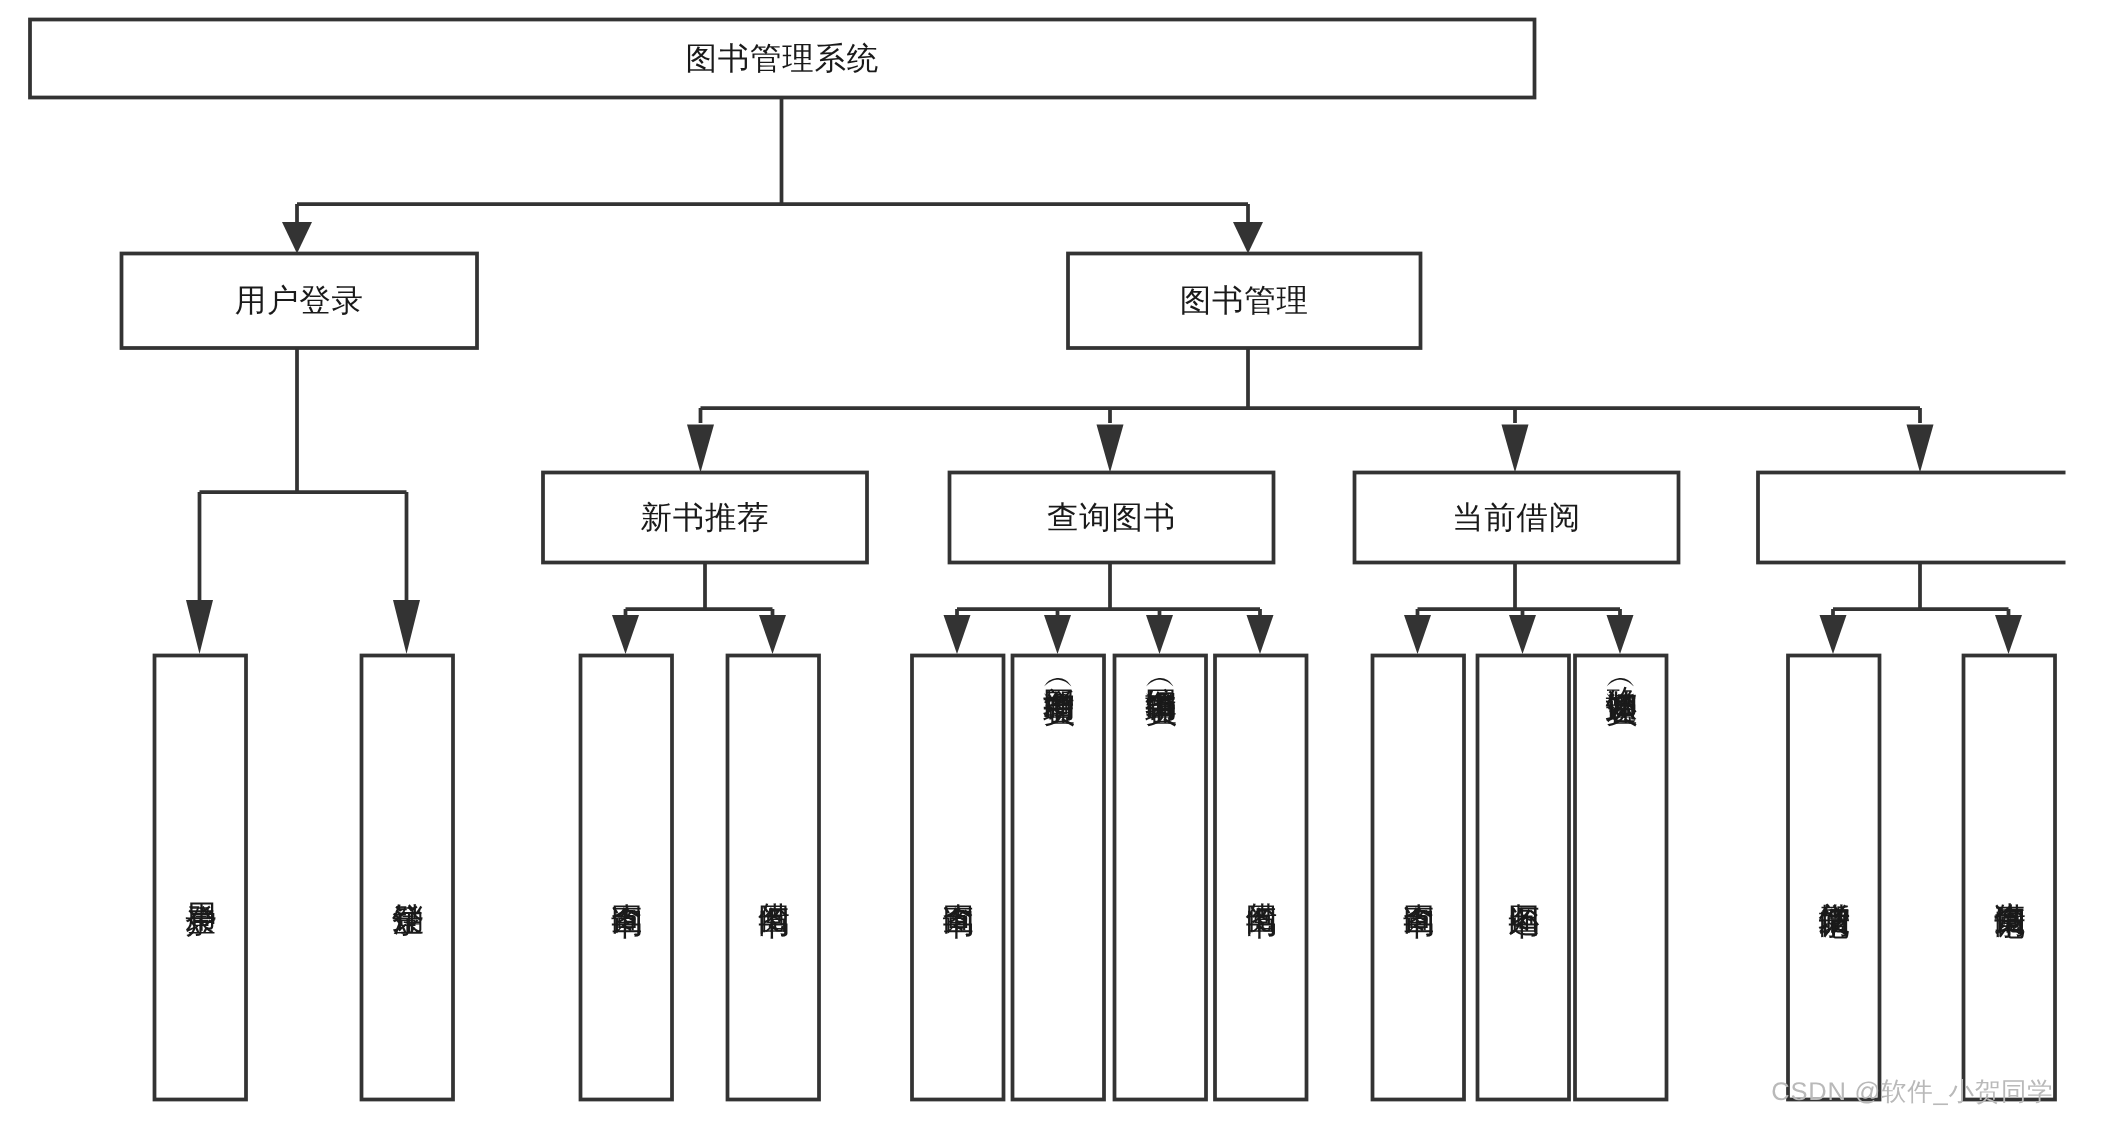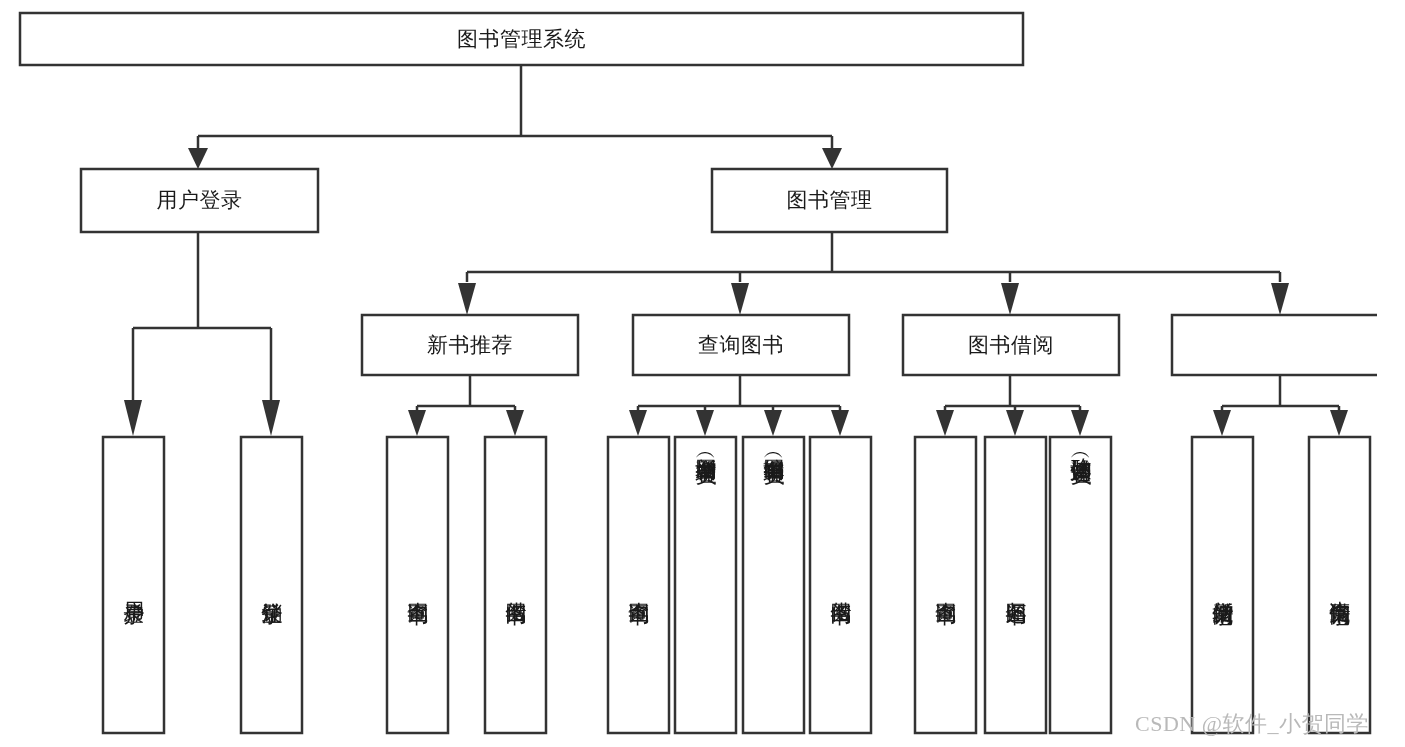--- a/index.html
+++ b/index.html
@@ -64,23 +64,23 @@
     justify-content: flex-start;
     padding-top: 4px;
   }
   .vert-label.center-start {
     justify-content: center;
   }
   #watermark {
     position: absolute;
     right: 8px;
     bottom: 8px;
-    font-size: 22px;
+    font-size: 17px;
     color: #b9b9b9;
-    font-family: Liberation Serif, serif;
+    font-family: Liberation Sans, sans-serif;
     white-space: nowrap;
     letter-spacing: 0.5px;
   }
 </style>
 </head>
 <body>
 
 <div id="diagram-root">
 
   <svg class="canvas" viewBox="0 0 1405 747">
@@ -188,21 +188,21 @@
 
   </svg>
 
   <div class="node-label horiz-label" style="left:20px; top:13px; width:1003px; height:52px;">图书管理系统</div>
 
   <div class="node-label horiz-label" style="left:81px; top:169px; width:237px; height:63px;">用户登录</div>
   <div class="node-label horiz-label" style="left:712px; top:169px; width:235px; height:63px;">图书管理</div>
 
   <div class="node-label horiz-label" style="left:362px; top:315px; width:216px; height:60px;">新书推荐</div>
   <div class="node-label horiz-label" style="left:633px; top:315px; width:216px; height:60px;">查询图书</div>
-  <div class="node-label horiz-label" style="left:903px; top:315px; width:216px; height:60px;">图书借阅</div>
+  <div class="node-label horiz-label" style="left:903px; top:315px; width:216px; height:60px;">当前借阅</div>
 
   <div class="node-label vert-label center-start" style="left:103px; top:437px; width:61px; height:296px;">用户登录</div>
   <div class="node-label vert-label center-start" style="left:241px; top:437px; width:61px; height:296px;">注销登录</div>
 
   <div class="node-label vert-label center-start" style="left:387px; top:437px; width:61px; height:296px;">查询图书</div>
   <div class="node-label vert-label center-start" style="left:485px; top:437px; width:61px; height:296px;">借阅图书</div>
 
   <div class="node-label vert-label center-start" style="left:608px; top:437px; width:61px; height:296px;">查询图书</div>
   <div class="node-label vert-label" style="left:675px; top:437px; width:61px; height:296px;">新增图书（管理员）</div>
   <div class="node-label vert-label" style="left:743px; top:437px; width:61px; height:296px;">编辑图书（管理员）</div>

